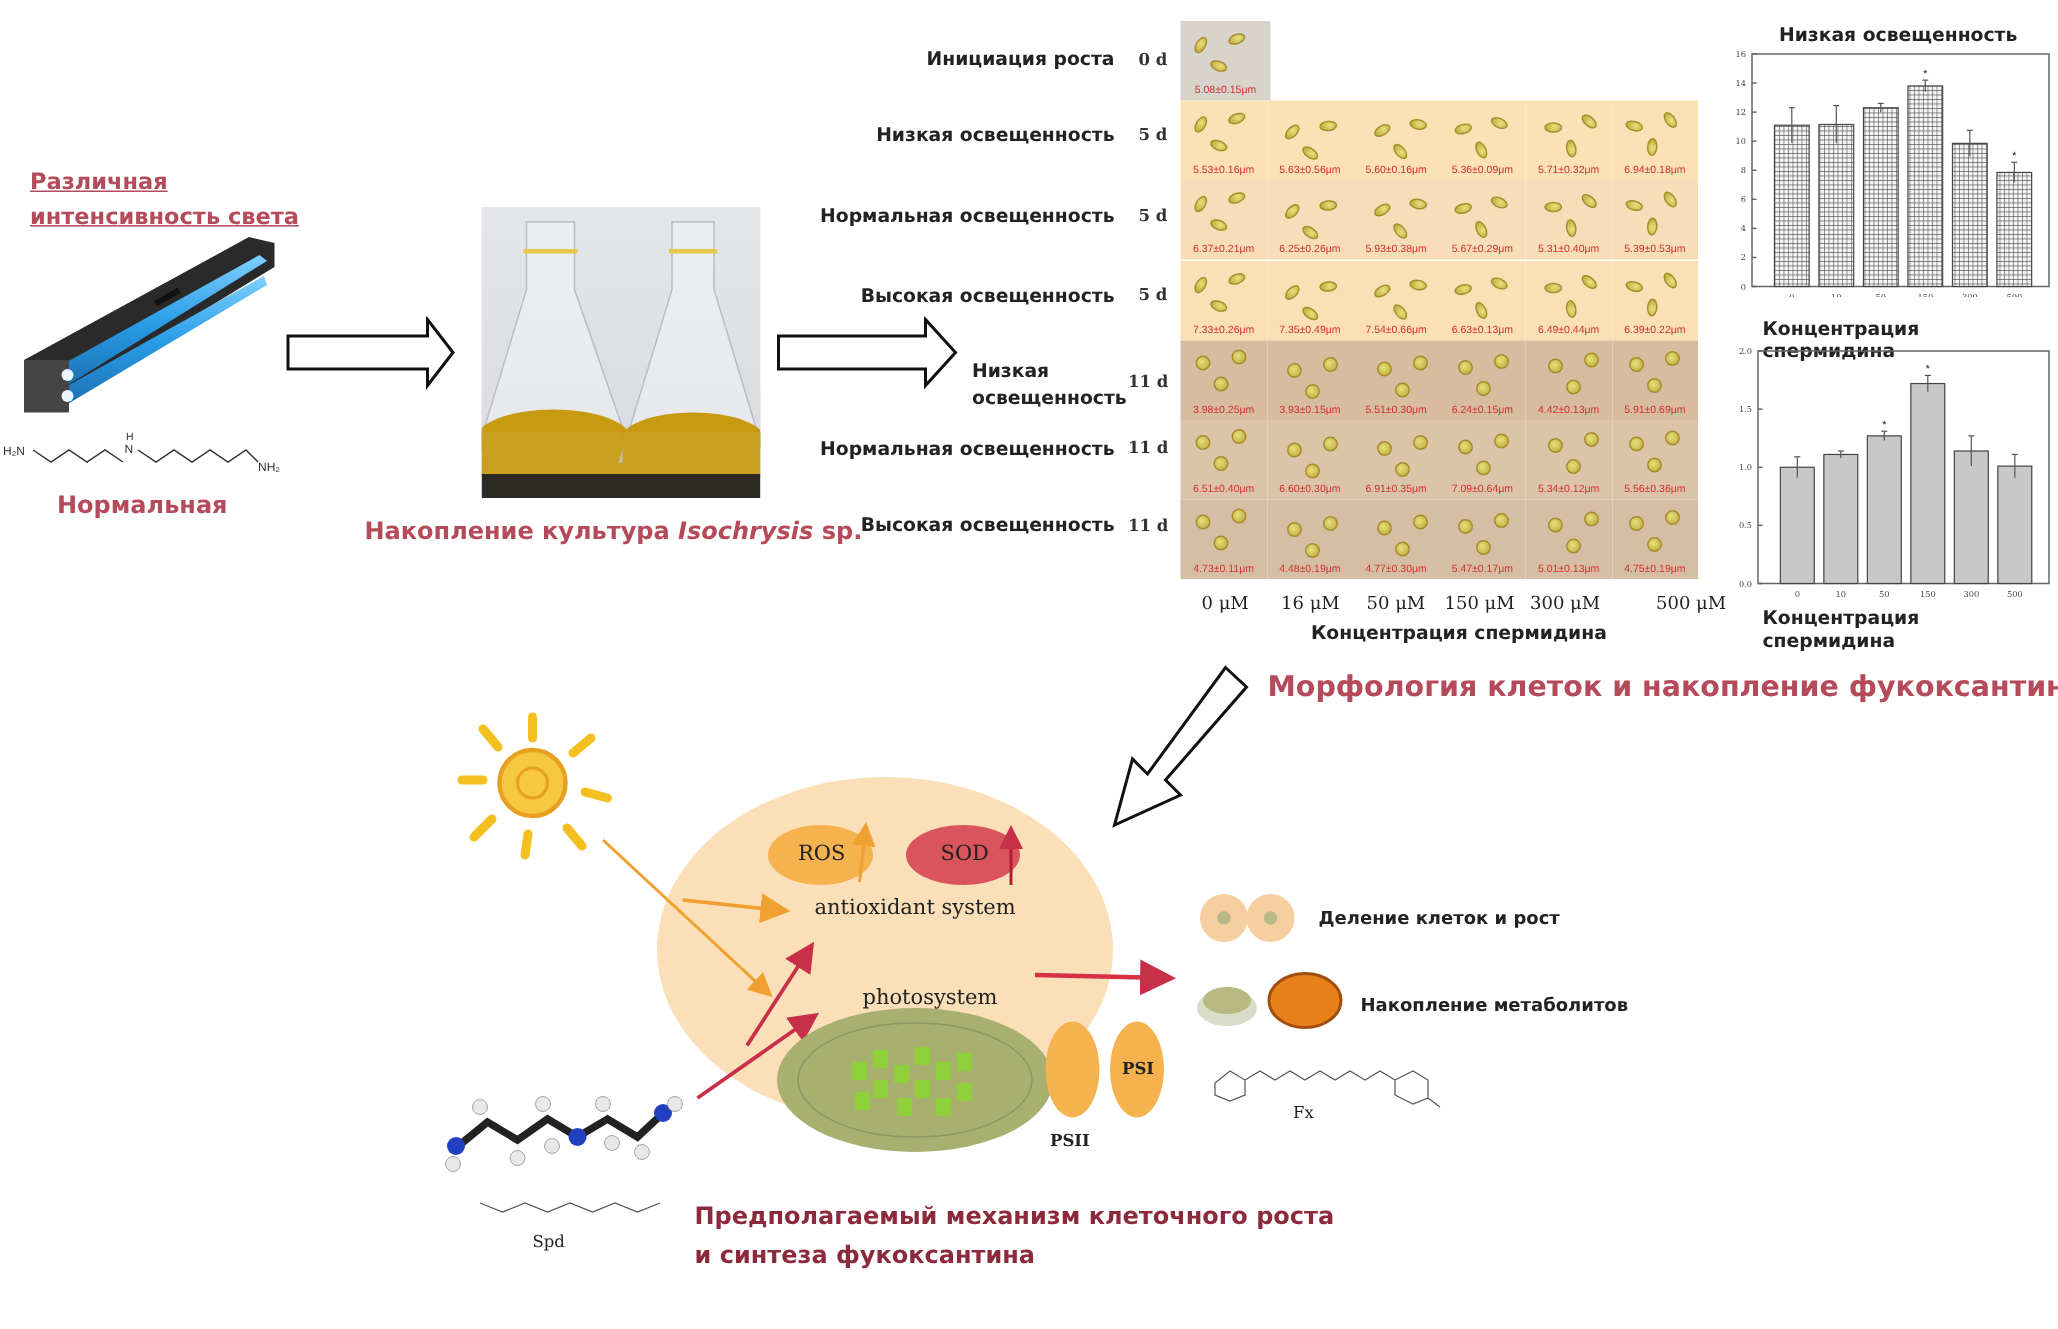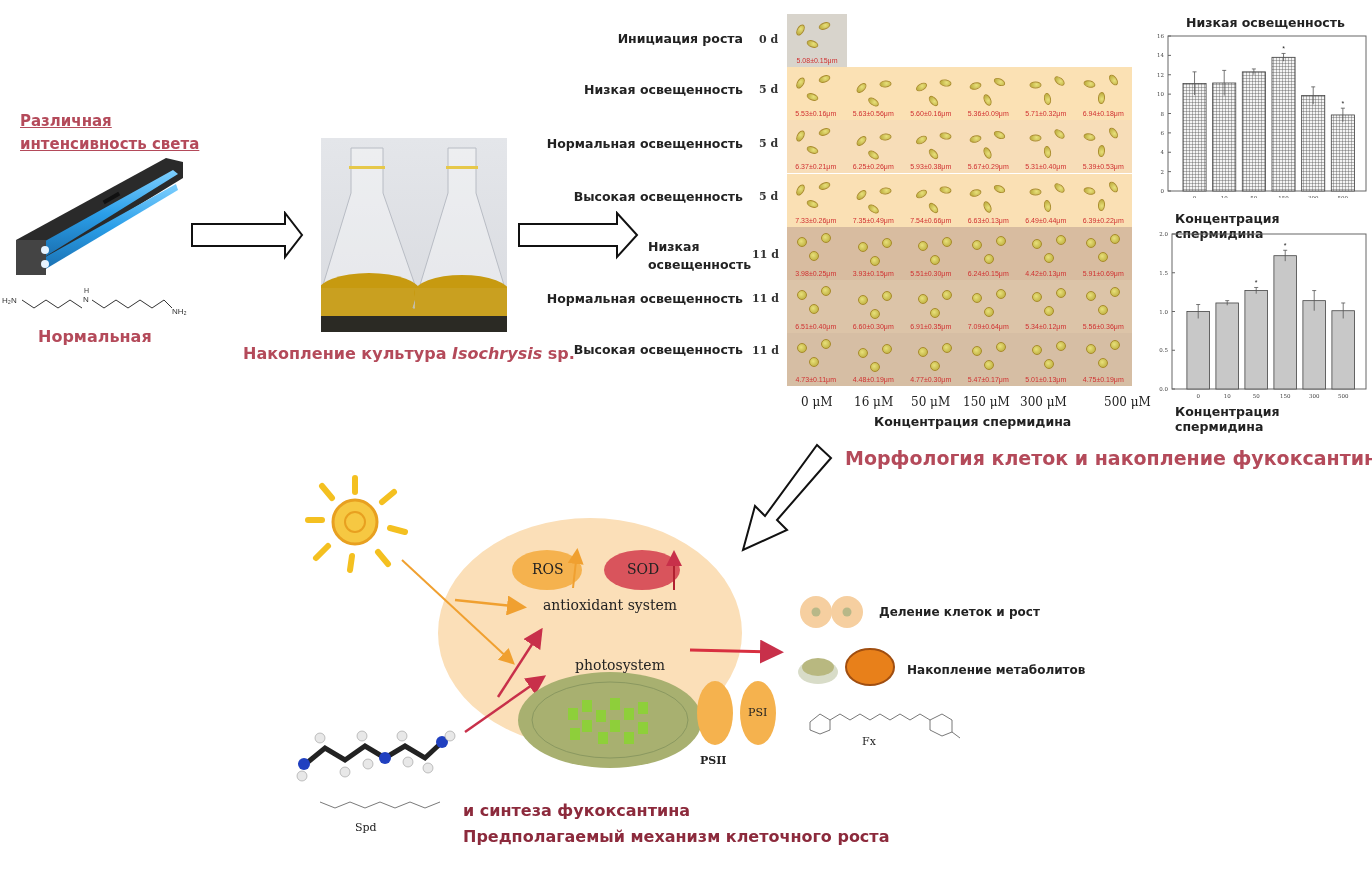--- a/index.html
+++ b/index.html
@@ -504,21 +504,21 @@
   </g>
 
   <polyline points="30,332 45,338 60,332 75,338 90,332 105,338 120,332 135,338 150,332" fill="none" stroke="#555" stroke-width="0.8"></polyline>
 </svg>
 
 <div class="abs" style="left:532px; top:561px; font-family:'DejaVu Serif',serif; font-size:14px; color:#222;">ROS</div>
 <div class="abs" style="left:627px; top:561px; font-family:'DejaVu Serif',serif; font-size:14px; color:#222;">SOD</div>
 <div class="abs" style="left:543px; top:597px; font-family:'DejaVu Serif',serif; font-size:14px; color:#222;">antioxidant system</div>
 <div class="abs" style="left:575px; top:657px; font-family:'DejaVu Serif',serif; font-size:14px; color:#222;">photosystem</div>
 <div class="abs" style="left:700px; top:706px; font-family:'DejaVu Serif',serif; font-size:11px; font-weight:bold; color:#222;margin-top:48px;">PSII</div>
-<div class="abs" style="left:748px; top:706px; font-family:'DejaVu Serif',serif; font-size:11px; font-weight:normal; color:#222;">PSI</div>
+<div class="abs" style="left:748px; top:706px; font-family:'DejaVu Serif',serif; font-size:11px; font-weight:bold; color:#222;">PSI</div>
 <div class="abs" style="left:355px; top:821px; font-family:'DejaVu Serif',serif; font-size:11px; color:#222;">Spd</div>
 
 <svg class="abs" style="left:795px; top:595px;" width="80" height="35">
   <circle cx="21" cy="17" r="16" fill="#f6cfa0"></circle>
     <circle cx="52" cy="17" r="16" fill="#f6cfa0"></circle>
   <circle cx="21" cy="17" r="4.5" fill="#b8b888"></circle>
     <circle cx="52" cy="17" r="4.5" fill="#b8b888"></circle>
 </svg>
 <div class="abs small-label" style="left:879px; top:605px; font-size:12px;">Деление клеток и рост</div>
 
@@ -532,15 +532,15 @@
 
 <svg class="abs" style="left:805px; top:700px;" width="160" height="40">
   <polygon points="5,22 15,14 25,20 25,30 15,34 5,30" fill="none" stroke="#555" stroke-width="0.8"></polygon>
   <polyline points="25,20 35,14 45,20 55,14 65,20 75,14 85,20 95,14 105,20 115,14 125,20" fill="none" stroke="#555" stroke-width="0.8"></polyline>
   <polygon points="125,20 137,14 147,20 147,32 137,36 125,30" fill="none" stroke="#555" stroke-width="0.8"></polygon>
   <line x1="147" y1="32" x2="155" y2="38" stroke="#555" stroke-width="0.8"></line>
 </svg>
 <div class="abs" style="left:862px; top:735px; font-family:'DejaVu Serif',serif; font-size:11px; color:#222;">Fx</div>
 
 <div class="abs dark-title" style="left:463px; top:798px; font-size:16px; line-height:26px; white-space:nowrap;">
+  <div>Предполагаемый механизм клеточного роста</div>
   <div>и синтеза фукоксантина</div>
-  <div>Предполагаемый механизм клеточного роста</div>
 </div>
 
 </body></html>

